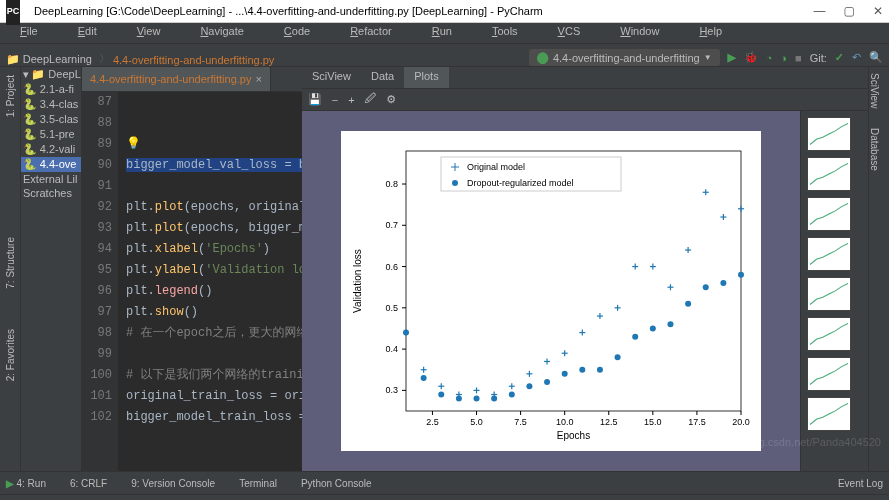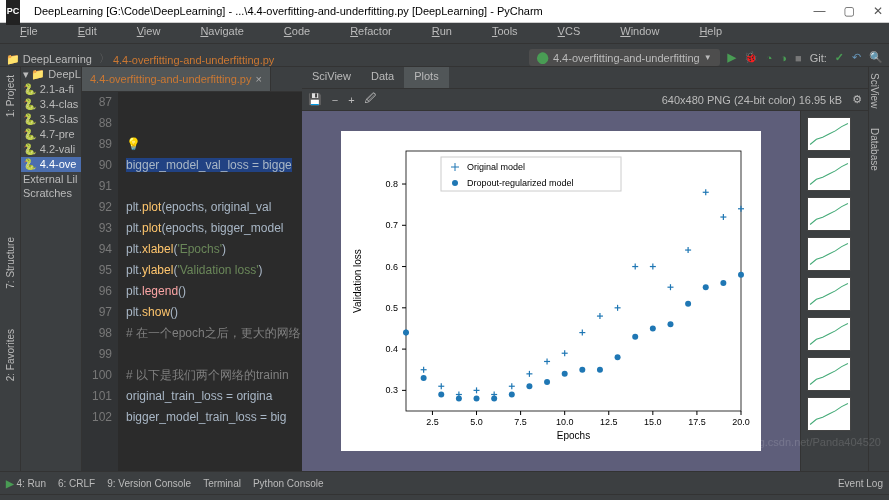--- a/index.html
+++ b/index.html
@@ -34,38 +34,38 @@
   .icongreen{color:var(--run-green);font-weight:bold}
   .content{display:flex;height:404px}
   .leftgutter{width:20px;background:var(--bg-darker);border-right:1px solid #333;display:flex;flex-direction:column;align-items:center;padding-top:4px}
   .leftgutter .rot{writing-mode:vertical-rl;transform:rotate(180deg);margin-top:4px;font-size:10px;color:var(--text)}
   .projtree{width:60px;background:var(--bg-darker);border-right:1px solid #333;overflow:hidden}
   .projtree .item{padding:1px 2px;white-space:nowrap;font-size:11px}
   .projtree .item.sel{background:var(--blue-sel);color:#fff}
   .editor-area{flex:0 0 220px;display:flex;flex-direction:column;min-width:0;background:var(--bg-dark)}
   .tabs{height:24px;background:var(--bg-darker);display:flex;border-bottom:1px solid #333}
   .tab{padding:4px 8px;background:#515658;color:#cc7832;border-right:1px solid #333;display:flex;align-items:center;gap:4px;font-size:11px}
-  .code{display:flex;flex:1;overflow:hidden;font-family:Liberation Sans, sans-serif;font-size:12px}
+  .code{display:flex;flex:1;overflow:hidden;font-family:Liberation Mono, monospace;font-size:12px}
   .gutter{width:30px;background:#313335;text-align:right;padding-right:6px;color:var(--text-dim);line-height:21px}
   .codetext{flex:1;padding-left:8px;line-height:21px;white-space:pre;overflow:hidden;color:#a9b7c6}
   .hl{background:#214283}
   .plot-area{flex:1;background:#53556c;display:flex;flex-direction:column}
   .plot-tabs{height:22px;background:var(--bg-darker);display:flex;border-bottom:1px solid #333}
   .plot-tabs span{padding:3px 10px;font-size:11px}
   .plot-tabs .active{background:#515658}
   .plot-toolbar{height:22px;background:var(--bg-darker);display:flex;align-items:center;padding:0 6px;gap:10px;border-bottom:1px solid #333}
   .plot-body{flex:1;display:flex;background:#5e5e7a}
   .plot-canvas{flex:1;display:flex;align-items:center;justify-content:center;padding:20px}
   .chart{background:#fff;width:420px;height:320px;position:relative}
   .thumbs{width:55px;background:var(--bg-darker);padding:6px;display:flex;flex-direction:column;gap:6px;border-left:1px solid #333}
   .thumb{width:42px;height:32px;background:#fff;border:1px solid #444;position:relative}
   .thumb svg{width:100%;height:100%}
   .rightgutter{width:20px;background:var(--bg-darker);border-left:1px solid #333}
   .rightgutter .rot{writing-mode:vertical-rl;margin-top:6px;font-size:10px}
-  .bottombar{height:22px;background:var(--bg-darker);border-top:1px solid #333;display:flex;align-items:center;padding:0 6px;gap:12px;font-size:10px}
+  .bottombar{height:22px;background:var(--bg-darker);border-top:1px solid #333;display:flex;align-items:center;padding:0 6px;gap:24px;font-size:10px}
   .bottombar .right{margin-left:auto;display:flex;gap:6px}
   .statusbar{height:20px;background:var(--bg-darker);border-top:1px solid #333;display:flex;align-items:center;padding:0 6px;font-size:10px}
   .statusbar .right{margin-left:auto;display:flex;gap:10px}
   .wm{position:absolute;right:8px;bottom:52px;color:rgba(255,255,255,.15);font-size:11px}
   .bulb{color:#f1c40f}
 </style>
 </head>
 <body>
 
 <div class="titlebar">
@@ -120,21 +120,21 @@
     <span class="rot" style="margin-top:120px">7: Structure</span>
     <span class="rot" style="margin-top:40px">2: Favorites</span>
   </div>
 
   <div class="projtree">
     <div class="item">▾ 📁 <span>DeepLearn</span></div>
     <div id="treeitems">
         <div class="item">  🐍 2.1-a-fi</div>
         <div class="item">  🐍 3.4-clas</div>
         <div class="item">  🐍 3.5-clas</div>
-        <div class="item">  🐍 4.7-pre</div>
+        <div class="item">  🐍 5.1-pre</div>
         <div class="item">  🐍 4.2-vali</div>
         <div class="item sel">  🐍 4.4-ove</div>
       </div>
     <div class="item">External Lil</div>
     <div class="item">Scratches</div>
   </div>
 
   <div class="editor-area">
     <div class="tabs">
       <div class="tab">
@@ -184,21 +184,20 @@
     <div class="plot-tabs">
         <span>SciView</span>
         <span>Data</span>
         <span class="active">Plots</span>
       </div>
     <div class="plot-toolbar">
       <span>💾</span>
       <span>−</span>
       <span>+</span>
       <span>🖉</span>
-      <span style="margin-left:auto">640x480 PNG (24-bit color) 16.95 kB</span>
       <span>⚙</span>
     </div>
     <div class="plot-body">
       <div class="plot-canvas">
         <div class="chart">
           <svg id="chartsvg" viewBox="0 0 420 320" width="420" height="320">
               <rect x="65" y="20" width="335" height="260" fill="none" stroke="#000" stroke-width="0.8"></rect>
               <line x1="91.44736842105263" y1="280" x2="91.44736842105263" y2="284" stroke="#000"></line>
               <text x="91.44736842105263" y="294" font-size="9" text-anchor="middle" fill="#000">2.5</text>
               <line x1="135.5263157894737" y1="280" x2="135.5263157894737" y2="284" stroke="#000"></line>

